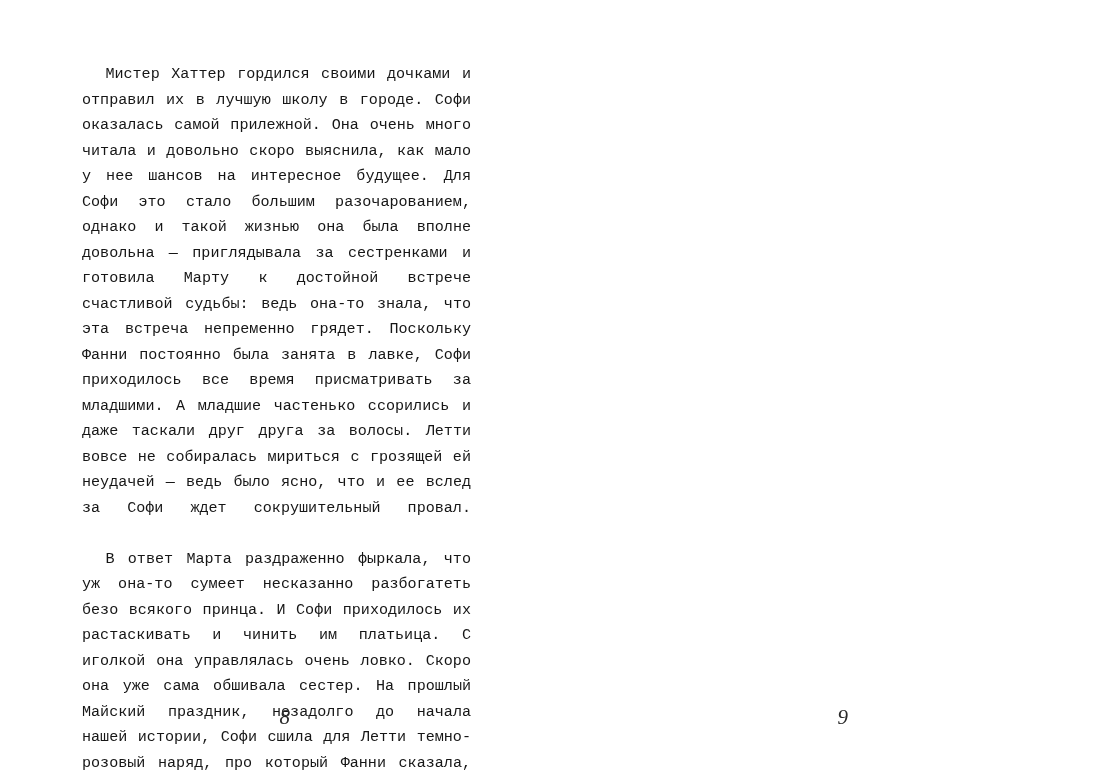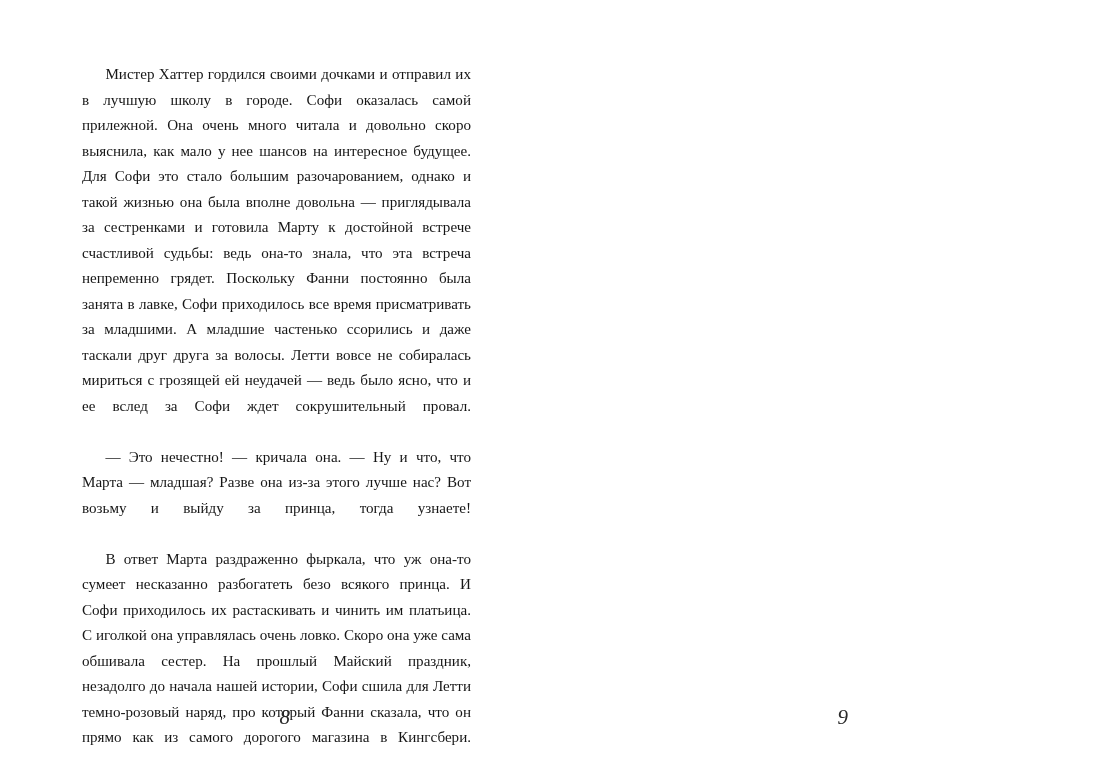--- a/index.html
+++ b/index.html
@@ -48,20 +48,21 @@
 
   .textblock p {
     margin: 0;
     text-indent: 0;
     text-align: justify;
     text-justify: inter-word;
     hyphens: none;
   }
   .textblock p.indent {
     text-indent: 1.55em;
+    font-family: Liberation Mono, monospace;
   }
 
   
   .textblock p::after {
     content: "";
     display: inline-block;
     width: 100%;
   }
 
   .folio {
@@ -91,21 +92,20 @@
   }
 </style>
 </head>
 <body>
 
 <div class="spread">
 
   <div class="page page-left">
     <div class="textblock">
       <p class="indent">Мистер Хаттер гордился своими дочками и отправил их в лучшую школу в городе. Софи оказалась самой прилежной. Она очень много читала и довольно скоро выяснила, как мало у нее шансов на интересное будущее. Для Софи это стало большим разочарованием, однако и такой жизнью она была вполне довольна — приглядывала за сестренками и готовила Марту к достойной встрече счастливой судьбы: ведь она-то знала, что эта встреча непременно грядет. Поскольку Фанни постоянно была занята в лавке, Софи приходилось все время присматривать за младшими. А младшие частенько ссорились и даже таскали друг друга за волосы. Летти вовсе не собиралась мириться с грозящей ей неудачей — ведь было ясно, что и ее вслед за Софи ждет сокрушительный провал.</p>
-      <p class="indent">— Это нечестно! — кричала она. — Ну и что, что Марта — младшая? Разве она из-за этого лучше нас? Вот возьму и выйду за принца, тогда узнаете!</p>
       <p class="indent">В ответ Марта раздраженно фыркала, что уж она-то сумеет несказанно разбогатеть безо всякого принца. И Софи приходилось их растаскивать и чинить им платьица. С иголкой она управлялась очень ловко. Скоро она уже сама обшивала сестер. На прошлый Майский праздник, незадолго до начала нашей истории, Софи сшила для Летти темно-розовый наряд, про который Фанни сказала, что он прямо как из самого дорогого магазина в Кингсбери.</p>
 
     </div>
     <div class="folio">8</div>
   </div>
 
   <div class="page page-right">
 
     <div class="folio">9</div>
   </div>

